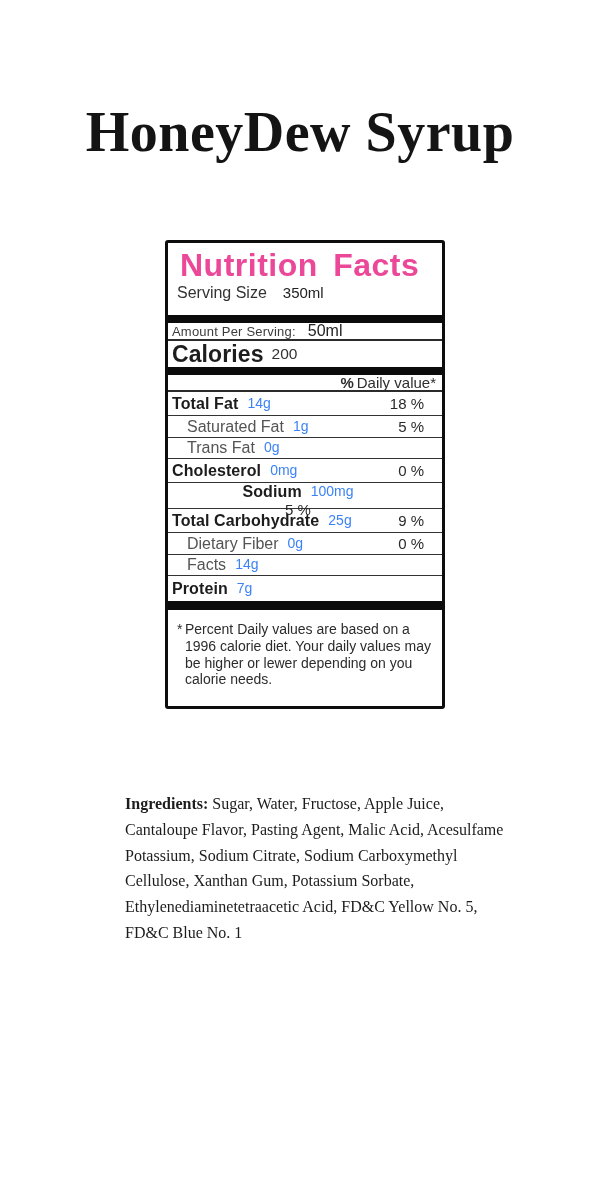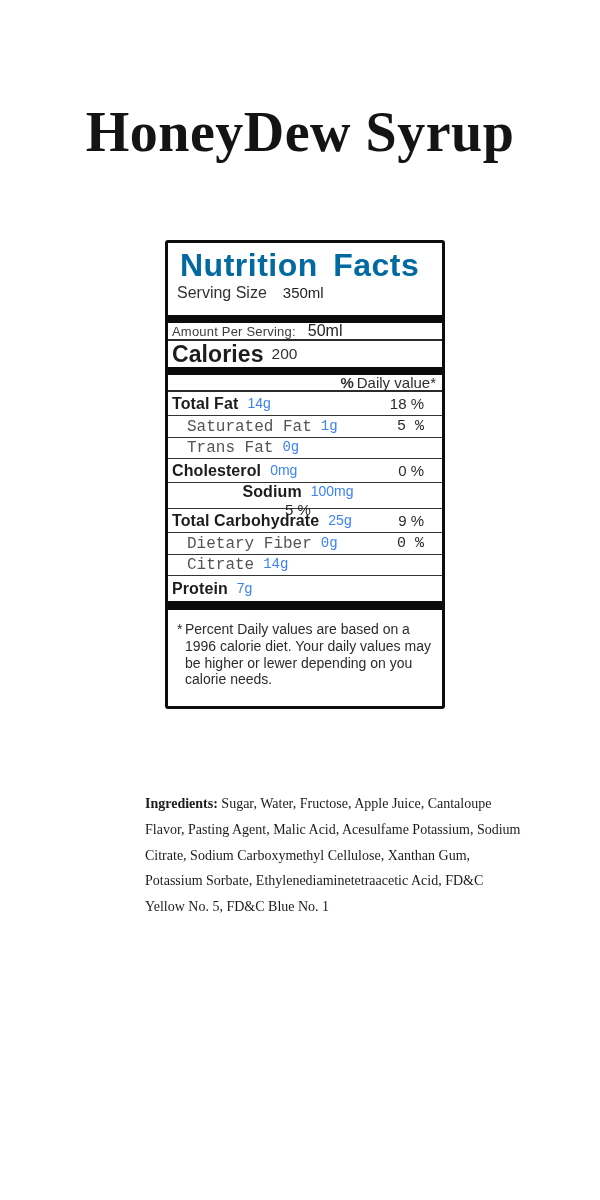--- a/index.html
+++ b/index.html
@@ -38,21 +38,21 @@
     border-radius: 3px;
     display: flex;
     flex-direction: column;
   }
   .nl-header { padding: 4px 8px 0 8px; height: 72px; }
   .nl-heading {
     font-size: 32px;
     font-weight: 700;
     letter-spacing: 0.5px;
     line-height: 36px;
-    color: #0369a1;
+    color: #ec4899;
     white-space: nowrap;
     padding-left: 4px;
     word-spacing: 6px;
   }
   .nl-serving { font-size: 16px; color: #333333; line-height: 19px; padding-left: 1px; }
   .nl-serving .nl-value { margin-left: 16px; font-size: 15px; color: #222222; }
 
   .thick-bar { width: 100%; background: #0b0b0b; flex: none; }
   .bar-a { height: 8px; }
   .bar-b { height: 8px; }
@@ -93,21 +93,21 @@
     display: flex;
     align-items: center;
     justify-content: space-between;
     border-bottom: 1.5px solid #333333;
     padding: 0 18px 0 4px;
     flex: none;
   }
   .nl-row:last-of-type { border-bottom: none; }
   .nl-row .nl-name { font-size: 16px; }
   .nl-row.main .nl-name { font-weight: 700; color: #1c1c1c; letter-spacing: 0.1px; }
-  .nl-row.sub { padding-left: 19px; font-family: Liberation Mono, monospace; }
+  .nl-row.sub { padding-left: 19px; }
   .nl-row.sub .nl-name { font-weight: 400; color: #545454; }
   .nl-row .nl-amt { font-size: 14px; color: #3b82f6; margin-left: 9px; position: relative; top: -1px; }
   .nl-row .nl-pct { font-size: 15px; color: #2a2a2a; white-space: nowrap; }
   .nl-left { display: flex; align-items: center; }
 
   .r0 { height: 24px; } .r1 { height: 22px; } .r2 { height: 21px; }
   .r3 { height: 24px; } .r4 { height: 26px; flex-direction: column; } .r5 { height: 24px; }
   .r6 { height: 22px; } .r7 { height: 21px; } .r8 { height: 25px; border-bottom: none; }
 
   .nl-footnote {
@@ -121,24 +121,23 @@
   .nl-footnote .fn-marker { flex: none; width: 8px; }
   .nl-footnote .fn-text { flex: 1; }
 
   
   .ingredients {
     position: absolute;
     left: 125px;
     top: 791px;
     width: 380px;
     font-family: "Liberation Serif", serif;
-    font-size: 14px;
+    font-size: 16px;
     line-height: 25.8px;
     color: #1c1c1c;
-    margin-left: 20px;
   }
   .ing-label { font-weight: 700; }
 </style>
 </head>
 <body>
 
 <h1 class="product-title">HoneyDew Syrup</h1>
 
 <div class="nutrition-label">
 
@@ -212,21 +211,21 @@
   </div>
   <div class="nl-row sub r6">
     <span class="nl-left">
         <span class="nl-name">Dietary Fiber</span>
         <span class="nl-amt">0g</span>
       </span>
     <span class="nl-pct">0 %</span>
   </div>
   <div class="nl-row sub r7">
     <span class="nl-left">
-        <span class="nl-name">Citrate</span>
+        <span class="nl-name">Facts</span>
         <span class="nl-amt">14g</span>
       </span>
     <span class="nl-pct"></span>
   </div>
   <div class="nl-row main r8">
     <span class="nl-left">
         <span class="nl-name">Protein</span>
         <span class="nl-amt">7g</span>
       </span>
     <span class="nl-pct"></span>

